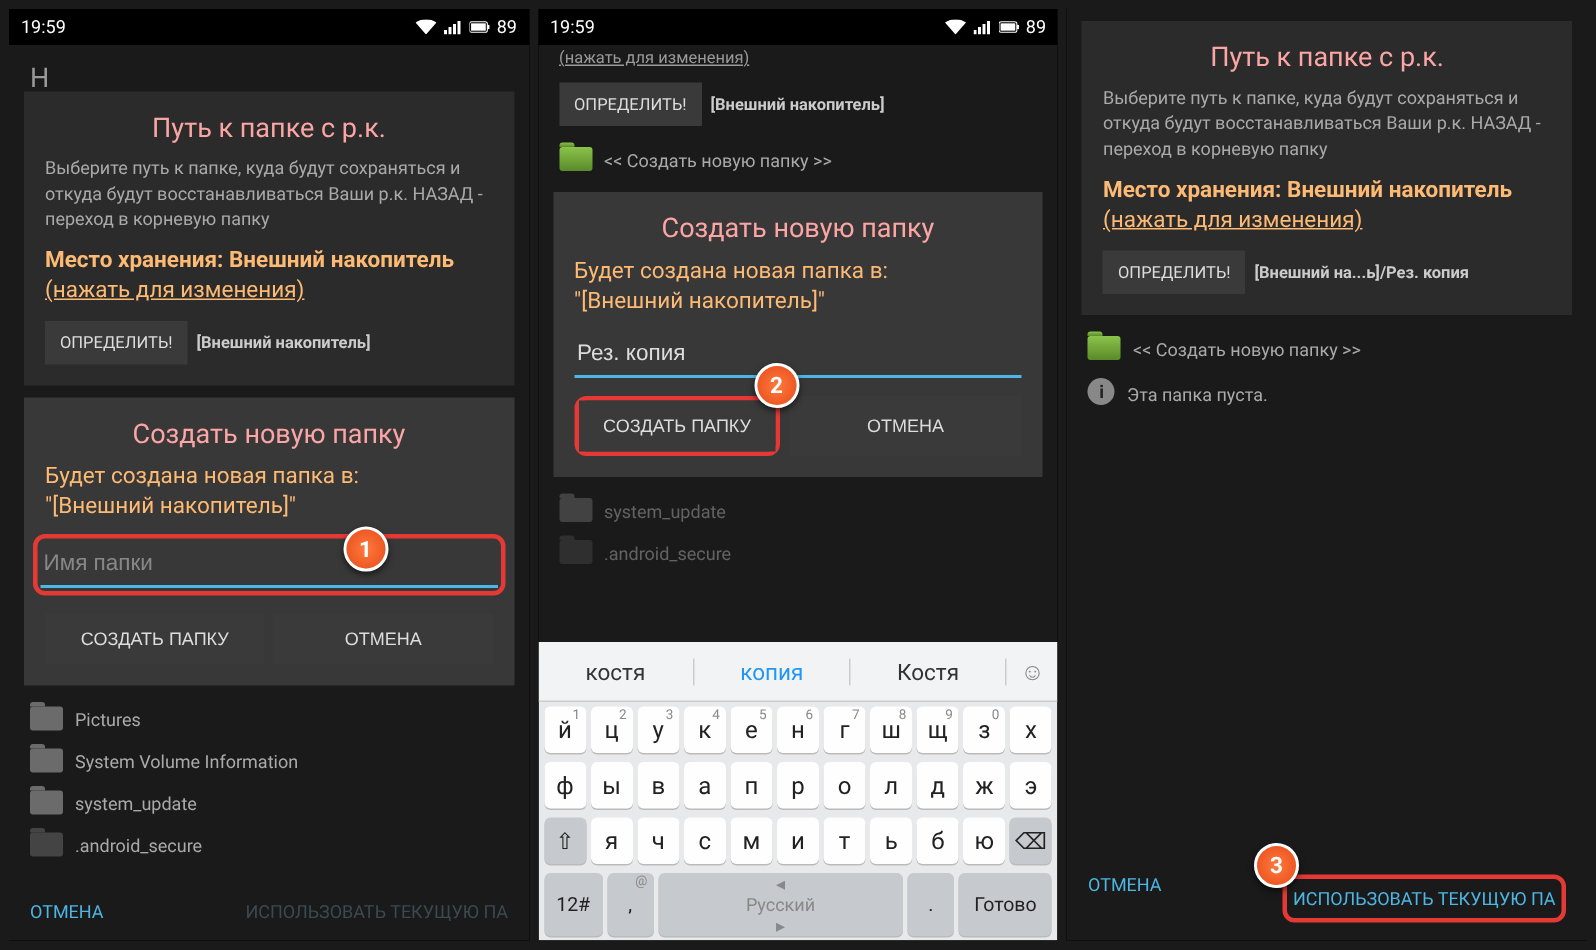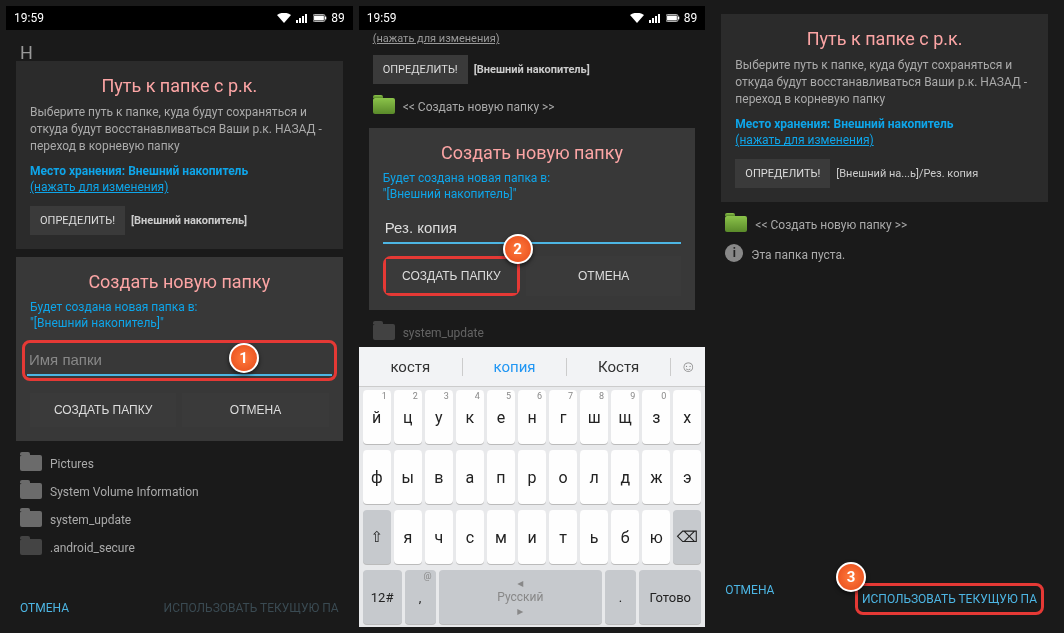--- a/index.html
+++ b/index.html
@@ -6,42 +6,42 @@
   body { background: #1a1a1a; font-family: -apple-system, Roboto, sans-serif; display: flex; gap: 6px; padding: 6px; width: 1064px; height: 633px; }
   .phone { flex: 1; background: #000; display: flex; flex-direction: column; position: relative; overflow: hidden; }
   .statusbar { height: 24px; background: #000; color: #fff; display: flex; align-items: center; justify-content: space-between; padding: 0 8px; font-size: 12px; }
   .sb-right { display: flex; gap: 4px; align-items: center; }
   .sb-icon { width: 14px; height: 10px; display: inline-flex; align-items: center; justify-content: center; }
   .screen { flex: 1; background: #1a1a1a; position: relative; overflow: hidden; }
   .header-area { padding: 12px 14px 4px; color: #999; font-size: 18px; }
   .subpanel { background: #2b2b2b; margin: 8px 10px; padding: 14px; color: #ccc; }
   .panel-title { color: #fca5a5; font-size: 18px; text-align: center; margin-bottom: 8px; }
   .panel-text { font-size: 12px; color: #aaa; line-height: 1.4; margin-bottom: 10px; }
-  .panel-label { font-size: 12px; color: #0ea5e9; margin-bottom: 2px; }
+  .panel-label { font-size: 15px; color: #fdba74; margin-bottom: 2px; }
   .link-text { text-decoration: underline; }
   .btn-row { display: flex; gap: 6px; margin-top: 12px; }
   .flat-btn { background: #3a3a3a; color: #ddd; font-size: 12px; padding: 10px 12px; text-align: center; flex: 1; border: none; }
   .input-line { border: none; border-bottom: 2px solid #4db6e4; background: transparent; color: #ddd; font-size: 15px; padding: 6px 2px; width: 100%; outline: none; }
   .input-line::placeholder { color: #888; }
   .folder-row { display: flex; align-items: flex-end; gap: 8px; color: #aaa; font-size: 12px; padding: 6px 14px; }
   .folder-ico { width: 22px; height: 16px; background: #6b6b6b; border-radius: 2px; position: relative; }
   .folder-ico.green { background: linear-gradient(#8bc34a,#5a8a2a); }
   .folder-ico::before { content:""; position:absolute; top:-3px; left:0; width:10px; height:3px; background:inherit; border-radius:2px 2px 0 0; }
   .info-ico { width: 18px; height: 18px; border-radius: 50%; background: #888; color: #222; font-weight: bold; text-align: center; line-height: 18px; font-size: 12px; }
   .bottom-actions { position: absolute; bottom: 12px; left: 0; right: 0; display: flex; justify-content: space-between; padding: 0 14px; font-size: 12px; }
   .ba-cancel { color: #4db6e4; }
   .ba-use { color: #4db6e4; }
   .ba-use.dim { color: #3a4a52; }
   .highlight-box { border: 3px solid #e53935; border-radius: 8px; }
   .badge { position: absolute; width: 30px; height: 30px; background: radial-gradient(#ff7a3d,#e64a19); border: 2px solid #fff; border-radius: 50%; color: #fff; font-weight: bold; display: flex; align-items: center; justify-content: center; font-size: 15px; box-shadow: 0 2px 4px rgba(0,0,0,.6); z-index: 50; }
   .path-row { display: flex; gap: 6px; align-items: center; padding: 8px 14px; font-size: 12px; color: #ccc; }
   .path-btn { background: #3a3a3a; color: #ddd; padding: 8px 10px; font-size: 11px; }
   .path-str { color: #ccc; font-size: 11px; }
   
-  .keyboard { background: #e8e9eb; position: absolute; bottom: 0; left: 0; right: 0; height: 280px; display: flex; flex-direction: column; }
+  .keyboard { background: #e8e9eb; position: absolute; bottom: 0; left: 0; right: 0; height: 199px; display: flex; flex-direction: column; }
   .sugg-row { display: flex; height: 40px; align-items: center; background: #f2f3f5; border-bottom: 1px solid #ccc; }
   .sugg { flex: 1; text-align: center; font-size: 15px; color: #333; border-right: 1px solid #ccc; }
   .sugg:last-child { border: none; }
   .sugg.active { color: #2196f3; }
   .emoji-ico { width: 34px; text-align: center; color: #888; }
   .krow { flex: 1; display: flex; gap: 3px; padding: 3px 4px; }
   .key { flex: 1; background: #fefefe; border-radius: 4px; display: flex; flex-direction: column; align-items: center; justify-content: center; font-size: 16px; color: #222; box-shadow: 0 1px 0 #bbb; position: relative; }
   .key .sup { position: absolute; top: 1px; right: 4px; font-size: 9px; color: #888; }
   .key.fn { background: #c6c9cd; font-size: 13px; }
   .key.space { flex: 4.2; font-size: 12px; color: #888; }
@@ -249,21 +249,21 @@
 
 <div class="phone">
   <div class="screen">
     <div class="subpanel">
       <div class="panel-title">Путь к папке с р.к.</div>
       <div class="panel-text">Выберите путь к папке, куда будут сохраняться и откуда будут восстанавливаться Ваши р.к. НАЗАД - переход в корневую папку</div>
       <div class="panel-label" style="font-weight:bold;">Место хранения: Внешний накопитель</div>
       <div class="panel-label link-text">(нажать для изменения)</div>
       <div class="path-row" style="padding:10px 0 0;">
         <span class="path-btn">ОПРЕДЕЛИТЬ!</span>
-        <span class="path-str" style="font-weight:normal;">[Внешний на...ь]/Рез. копия</span>
+        <span class="path-str" style="font-weight:bold;">[Внешний на...ь]/Рез. копия</span>
       </div>
     </div>
     <div class="folder-row">
         <span class="folder-ico green"></span>
         <span>&lt;&lt; Создать новую папку &gt;&gt;</span>
       </div>
     <div class="folder-row">
         <span class="info-ico">i</span>
         <span>Эта папка пуста.</span>
       </div>

